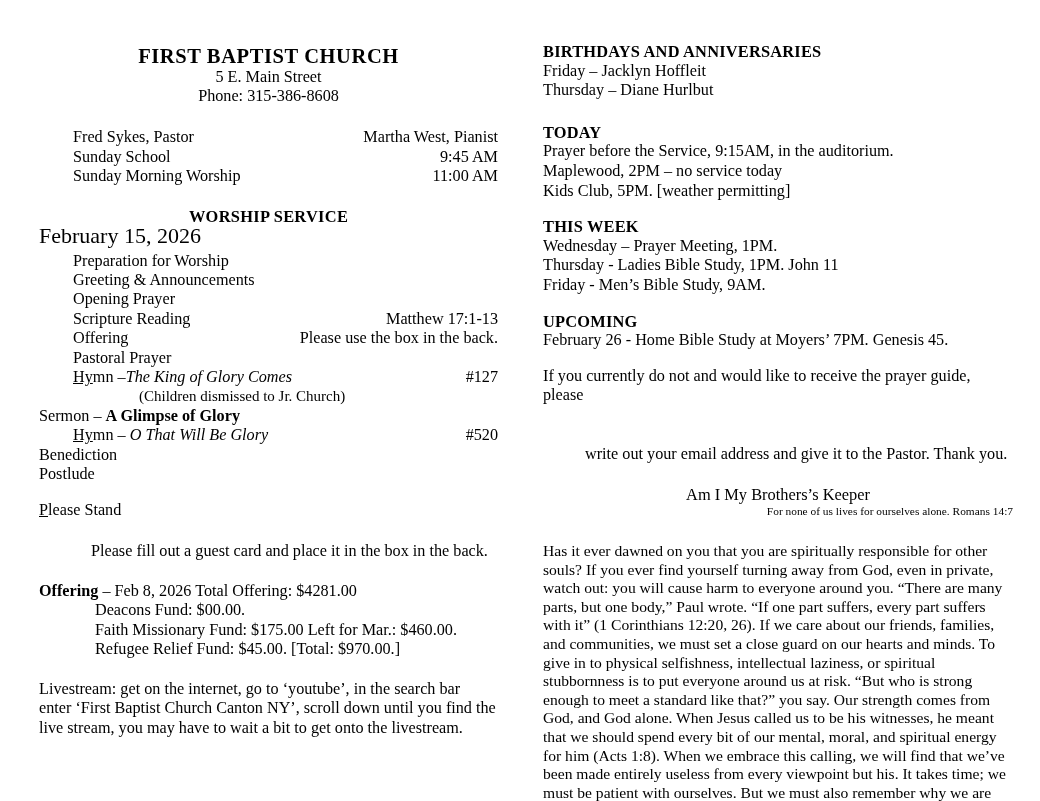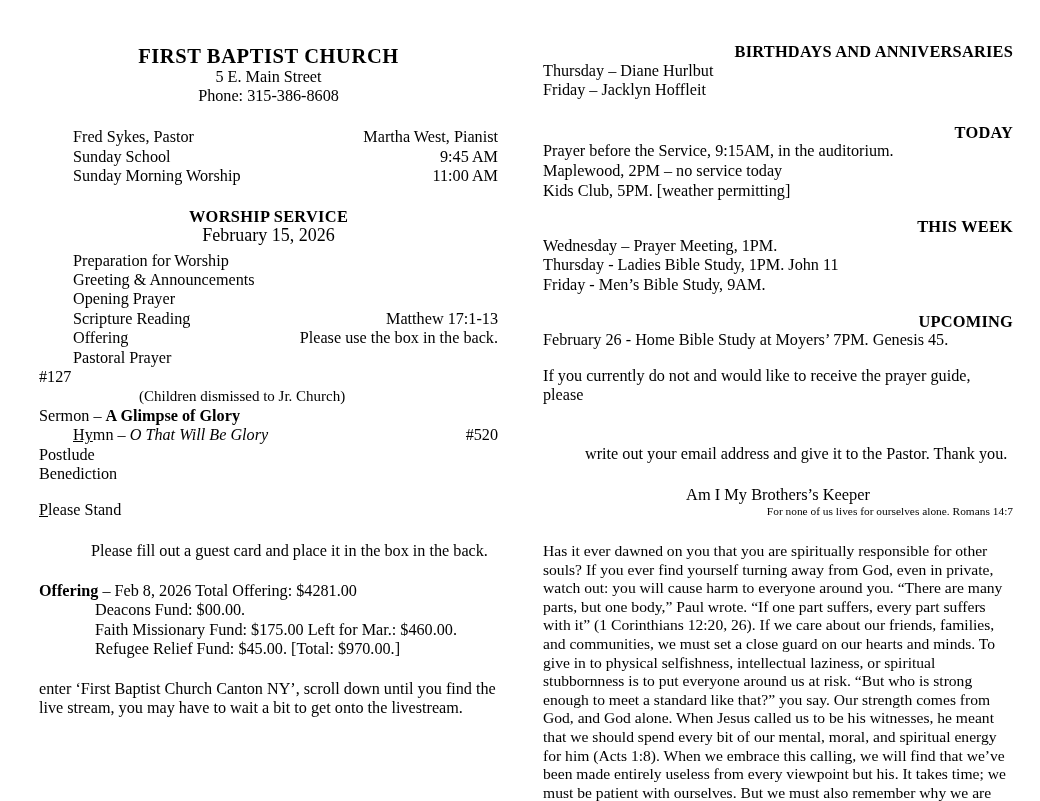--- a/index.html
+++ b/index.html
@@ -65,22 +65,21 @@
   .row .val { text-align: right; }
 
   .sec-head {
     font-size: 16.4px;
     font-weight: bold;
     text-align: center;
     line-height: 19.6px;
     letter-spacing: 0.3px;
   }
   .sec-sub {
-    font-size: 18px;
-    text-align: center;
+    font-size: 22px;
     line-height: 19.4px;
   }
 
   .item {
     font-size: 16.2px;
     line-height: 19.4px;
     white-space: nowrap;
   }
 
   u.partial { text-decoration: underline; }
@@ -100,21 +99,21 @@
   .offering-sub {
     font-size: 16.2px;
     line-height: 19.6px;
     padding-left: 56px;
   }
 
   
   .r-head {
     font-size: 16.4px;
     font-weight: bold;
-    text-align: right;
+    text-align: left;
     line-height: 19.6px;
     letter-spacing: 0.2px;
   }
   .r-line {
     font-size: 16.2px;
     line-height: 19.6px;
   }
   .prayer-guide {
     font-size: 16.2px;
     line-height: 19.6px;
@@ -190,62 +189,64 @@
       <span class="lbl">Offering</span>
       <span class="val">Please use the box in the back.</span>
     </div>
     <div class="row">
       <span class="lbl">Pastoral Prayer</span>
       <span class="val"></span>
     </div>
 
 
     <div class="row">
+      <span class="lbl"><u class="partial">Hy</u><span>mn</span><span> –</span><i class="hymn">The King of Glory Comes</i></span>
       <span class="val">#127</span>
     </div>
 
     <div class="indent-children">(Children dismissed to Jr. Church)</div>
 
     <div class="item"><span>Sermon – </span><b class="bold">A Glimpse of Glory</b></div>
 
     <div class="row">
       <span class="lbl"><u class="partial">Hy</u><span>mn</span><span> – </span><i class="hymn">O That Will Be Glory</i></span>
       <span class="val">#520</span>
     </div>
 
+    <div class="item">Benediction</div>
     <div class="item">Postlude</div>
-    <div class="item">Benediction</div>
 
     <div class="spacer-16"></div>
 
     <div class="item"><u class="partial">P</u><span>lease Stand</span></div>
 
     <div class="spacer-22"></div>
 
     <div class="para" style="padding-left:52px">Please fill out a guest card and place it in the box in the back.</div>
 
     <div class="spacer-20"></div>
 
     <div class="para"><b class="bold">Offering</b><span> – Feb 8, 2026 Total Offering: $4281.00</span></div>
     <div class="offering-sub">Deacons Fund: $00.00.</div>
     <div class="offering-sub">Faith Missionary Fund: $175.00 Left for Mar.: $460.00.</div>
     <div class="offering-sub">Refugee Relief Fund: $45.00.  [Total: $970.00.]</div>
 
     <div class="spacer-20"></div>
 
+    <div class="para">Livestream: get on the internet, go to ‘youtube’, in the search bar</div>
     <div class="para">enter ‘First Baptist Church Canton NY’, scroll down until you find the</div>
     <div class="para">live stream, you may have to wait a bit to get onto the livestream.</div>
 
   </div>
 
   <div class="col-right">
 
     <div class="r-head">BIRTHDAYS AND ANNIVERSARIES</div>
+    <div class="r-line">Friday – Jacklyn Hoffleit</div>
     <div class="r-line">Thursday – Diane Hurlbut</div>
-    <div class="r-line">Friday – Jacklyn Hoffleit</div>
 
     <div class="spacer-22"></div>
 
     <div class="r-head">TODAY</div>
     <div class="r-line">Prayer before the Service, 9:15AM, in the auditorium.</div>
     <div class="r-line">Maplewood, 2PM – no service today</div>
     <div class="r-line">Kids Club, 5PM. [weather permitting]</div>
 
     <div class="spacer-16"></div>
 

